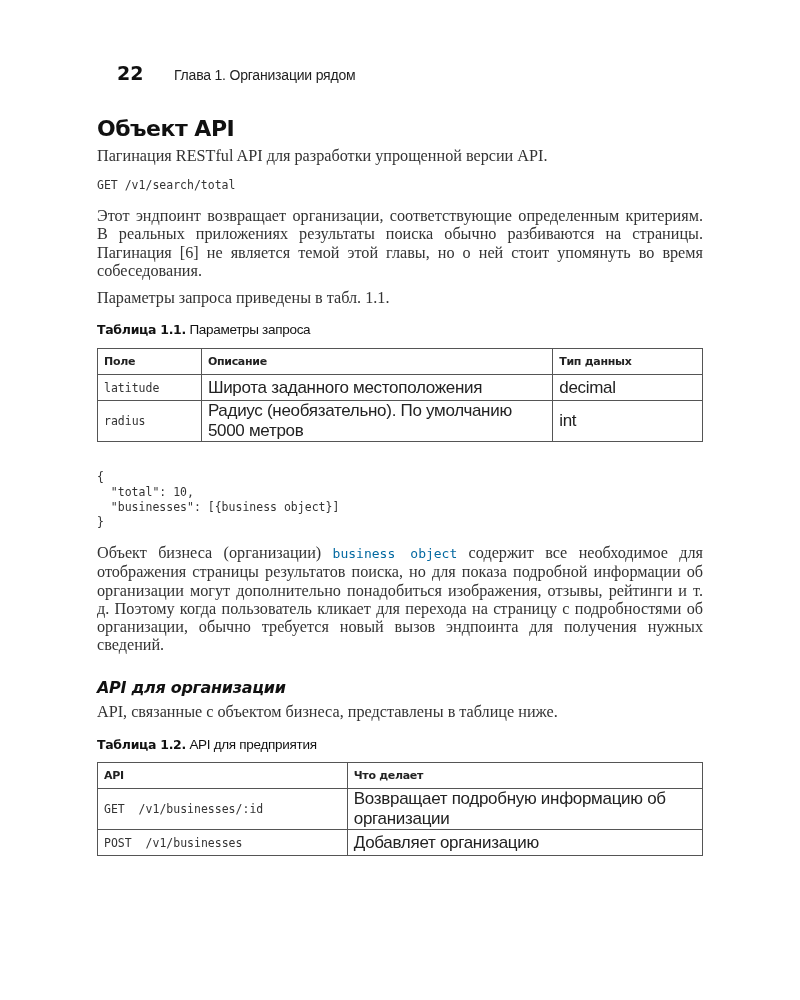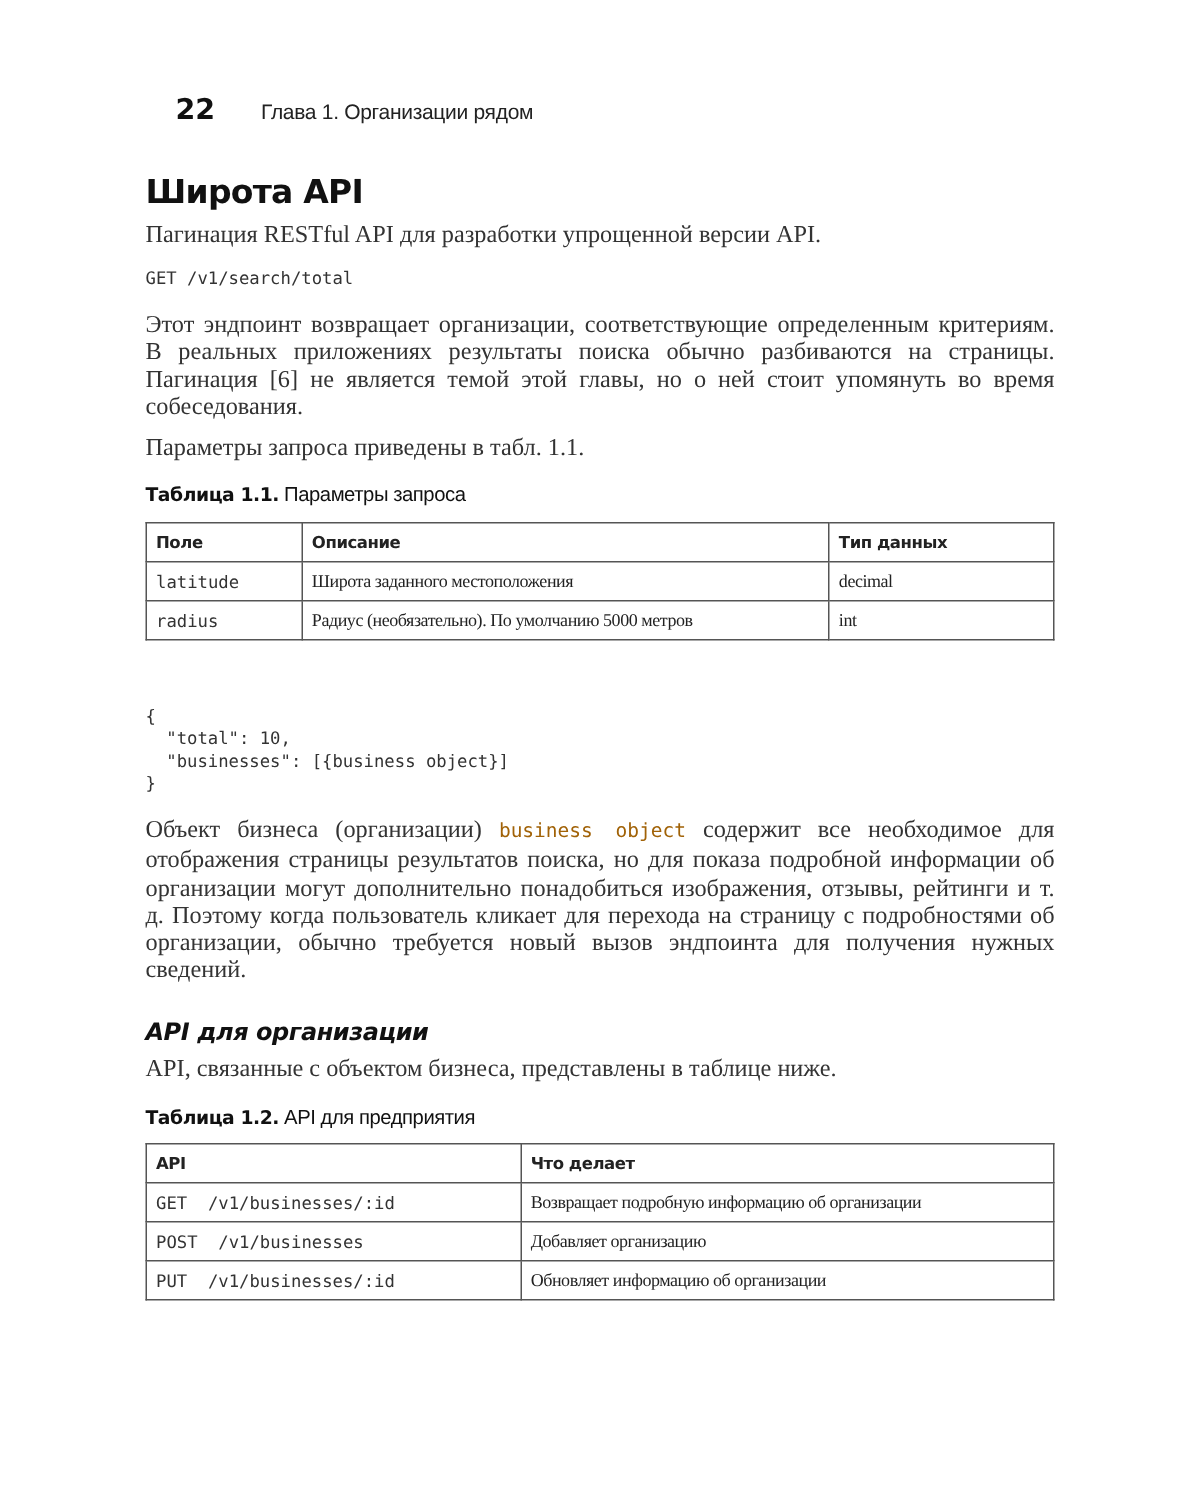--- a/index.html
+++ b/index.html
@@ -13,41 +13,41 @@
   .mono { font-family: "DejaVu Sans Mono", monospace; font-size: 11.5px; color: #333; }
   .p-intro { position: absolute; top: 147px; left: 0; width: 606px; }
   .code-get { position: absolute; top: 178px; left: 0; }
   .p-desc { position: absolute; top: 207px; left: 0; width: 606px; }
   .p-params { position: absolute; top: 289px; left: 0; }
   .caption { font-family: "Liberation Sans", sans-serif; font-size: 13.5px; color: #111; letter-spacing: -0.3px; }
   .caption b { font-family: "DejaVu Sans", sans-serif; font-size: 12.5px; }
   .cap1 { position: absolute; top: 322px; left: 0; }
   .cap2 { position: absolute; top: 737px; left: 0; }
   table { border-collapse: collapse; position: absolute; left: 0; width: 606px; }
-  td, th { border: 1px solid #555; height: 25px; padding: 0 6px; text-align: left; font-family: Liberation Serif, serif; font-size: 12px; color: #222; letter-spacing: -0.3px; }
+  td, th { border: 1px solid #555; height: 25px; padding: 0 6px; text-align: left; font-family: Liberation Sans, sans-serif; font-size: 17px; color: #222; letter-spacing: -0.3px; }
   th { font-family: "DejaVu Sans", sans-serif; font-weight: bold; font-size: 11px; }
   td.mono { font-family: "DejaVu Sans Mono", monospace; font-size: 11.5px; color: #333; letter-spacing: 0; }
   .t1 { top: 348px; }
   .t2 { top: 762px; }
   .code-json { position: absolute; top: 470px; left: 0; line-height: 15px; white-space: pre; }
   .p-obj { position: absolute; top: 544px; left: 0; width: 606px; }
   .h2 { position: absolute; top: 678px; left: 0; font-family: "DejaVu Sans", sans-serif; font-weight: bold; font-style: italic; font-size: 16px; color: #111; letter-spacing: -0.3px; }
   .p-api { position: absolute; top: 703px; left: 0; }
-  .inline-code { font-family: "DejaVu Sans Mono", monospace; font-size: 13px; color: #a16207; }
+  .inline-code { font-family: "DejaVu Sans Mono", monospace; font-size: 13px; color: #0369a1; }
 </style>
 </head>
 <body>
 
 <div class="page">
   <div class="header">
     <span class="page-num">22</span>
     <span class="running-title">Глава 1. Организации рядом</span>
   </div>
 
-  <div class="h1">Широта API</div>
+  <div class="h1">Объект API</div>
   <div class="serif p-intro">Пагинация RESTful API для разработки упрощенной версии API.</div>
   <div class="mono code-get">GET /v1/search/total</div>
   <div class="serif p-desc">Этот эндпоинт возвращает организации, соответствующие определенным критериям. В реальных приложениях результаты поиска обычно разбиваются на страницы. Пагинация [6] не является темой этой главы, но о ней стоит упомянуть во время собеседования.</div>
   <div class="serif p-params">Параметры запроса приведены в табл. 1.1.</div>
 
   <div class="caption cap1">
     <b>Таблица 1.1.</b><span> Параметры запроса</span>
   </div>
   <table class="t1">
     <colgroup>
@@ -98,19 +98,15 @@
       <th>Что делает</th>
     </tr>
     <tr>
       <td class="mono" style="white-space:pre">GET  /v1/businesses/:id</td>
       <td>Возвращает подробную информацию об организации</td>
     </tr>
     <tr>
       <td class="mono" style="white-space:pre">POST  /v1/businesses</td>
       <td>Добавляет организацию</td>
     </tr>
-    <tr>
-      <td class="mono" style="white-space:pre">PUT  /v1/businesses/:id</td>
-      <td>Обновляет информацию об организации</td>
-    </tr>
   </tbody>
     </table>
 </div>
 
 </body></html>

